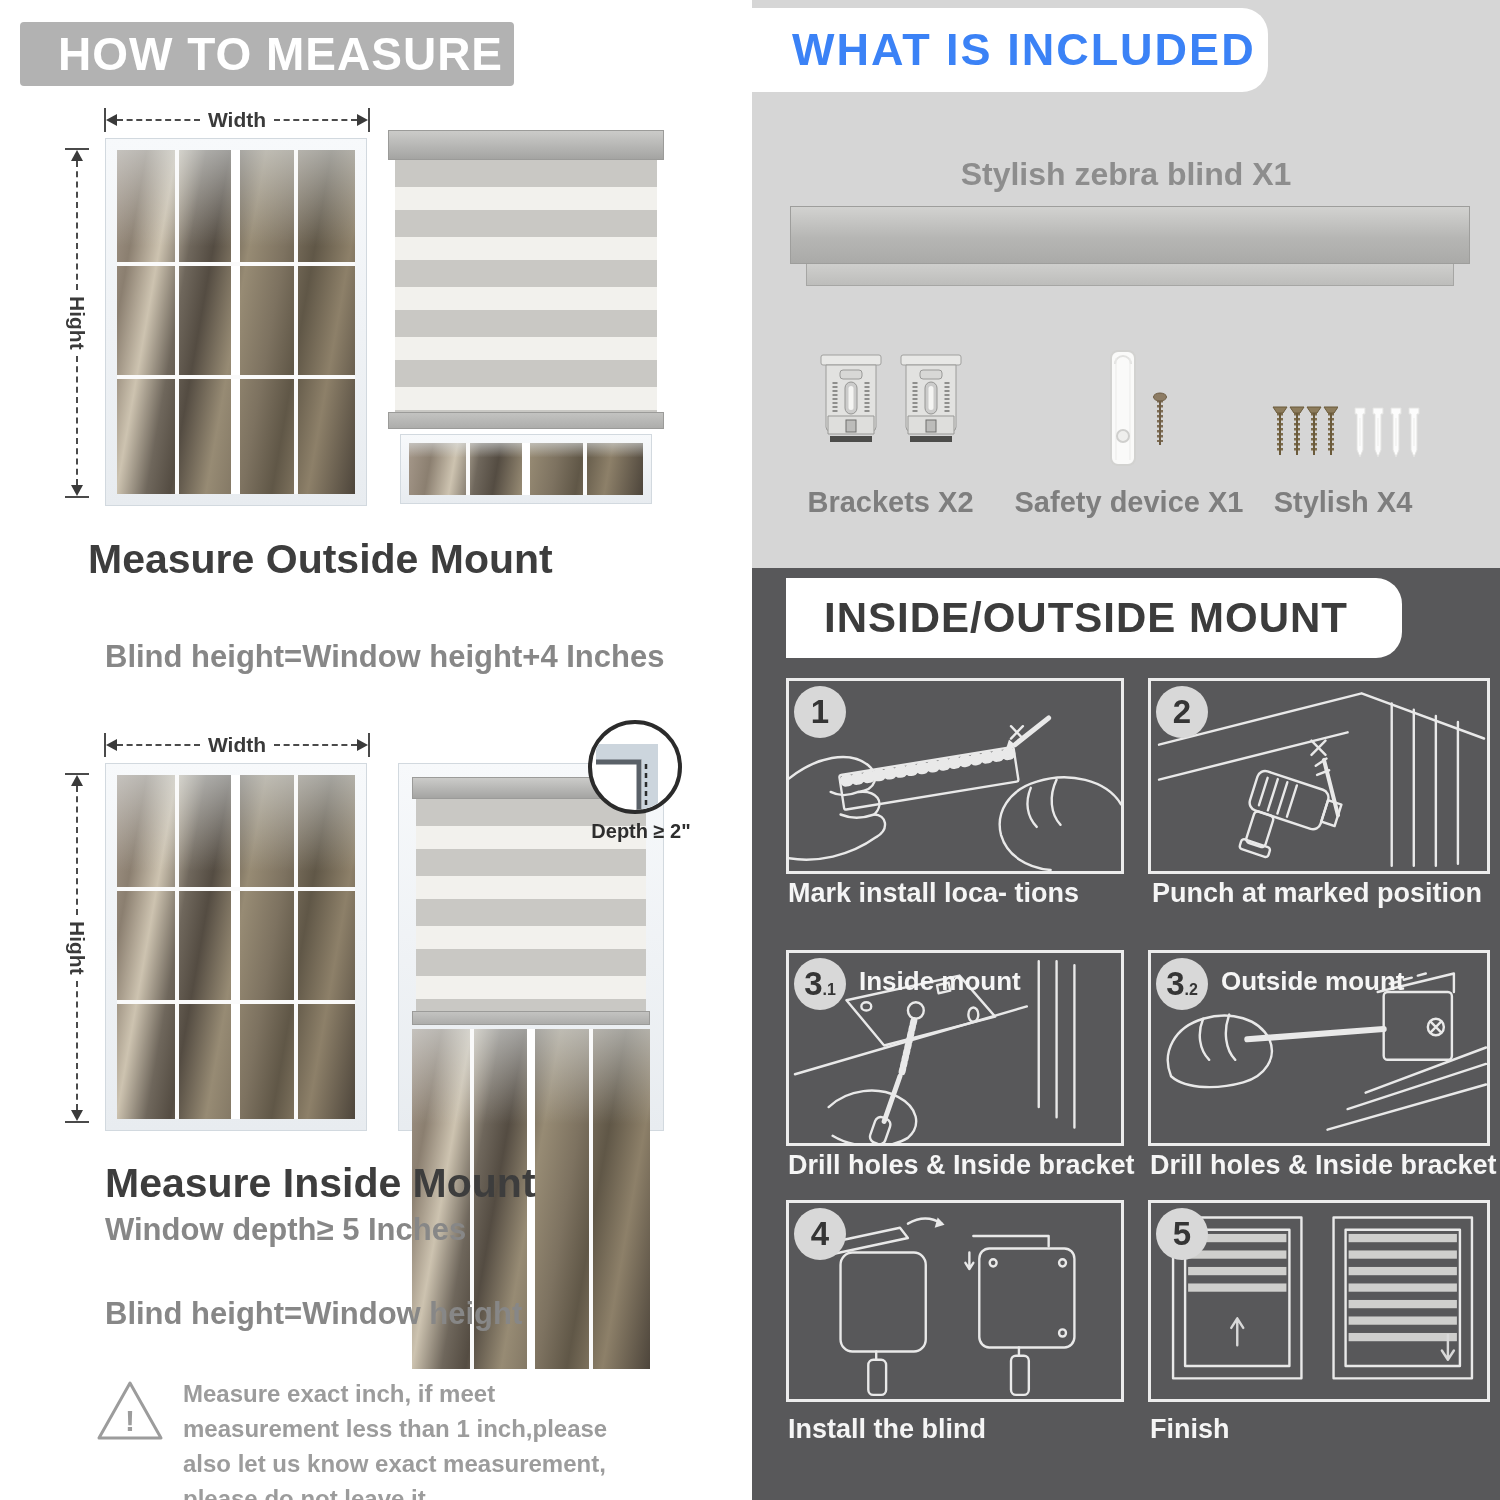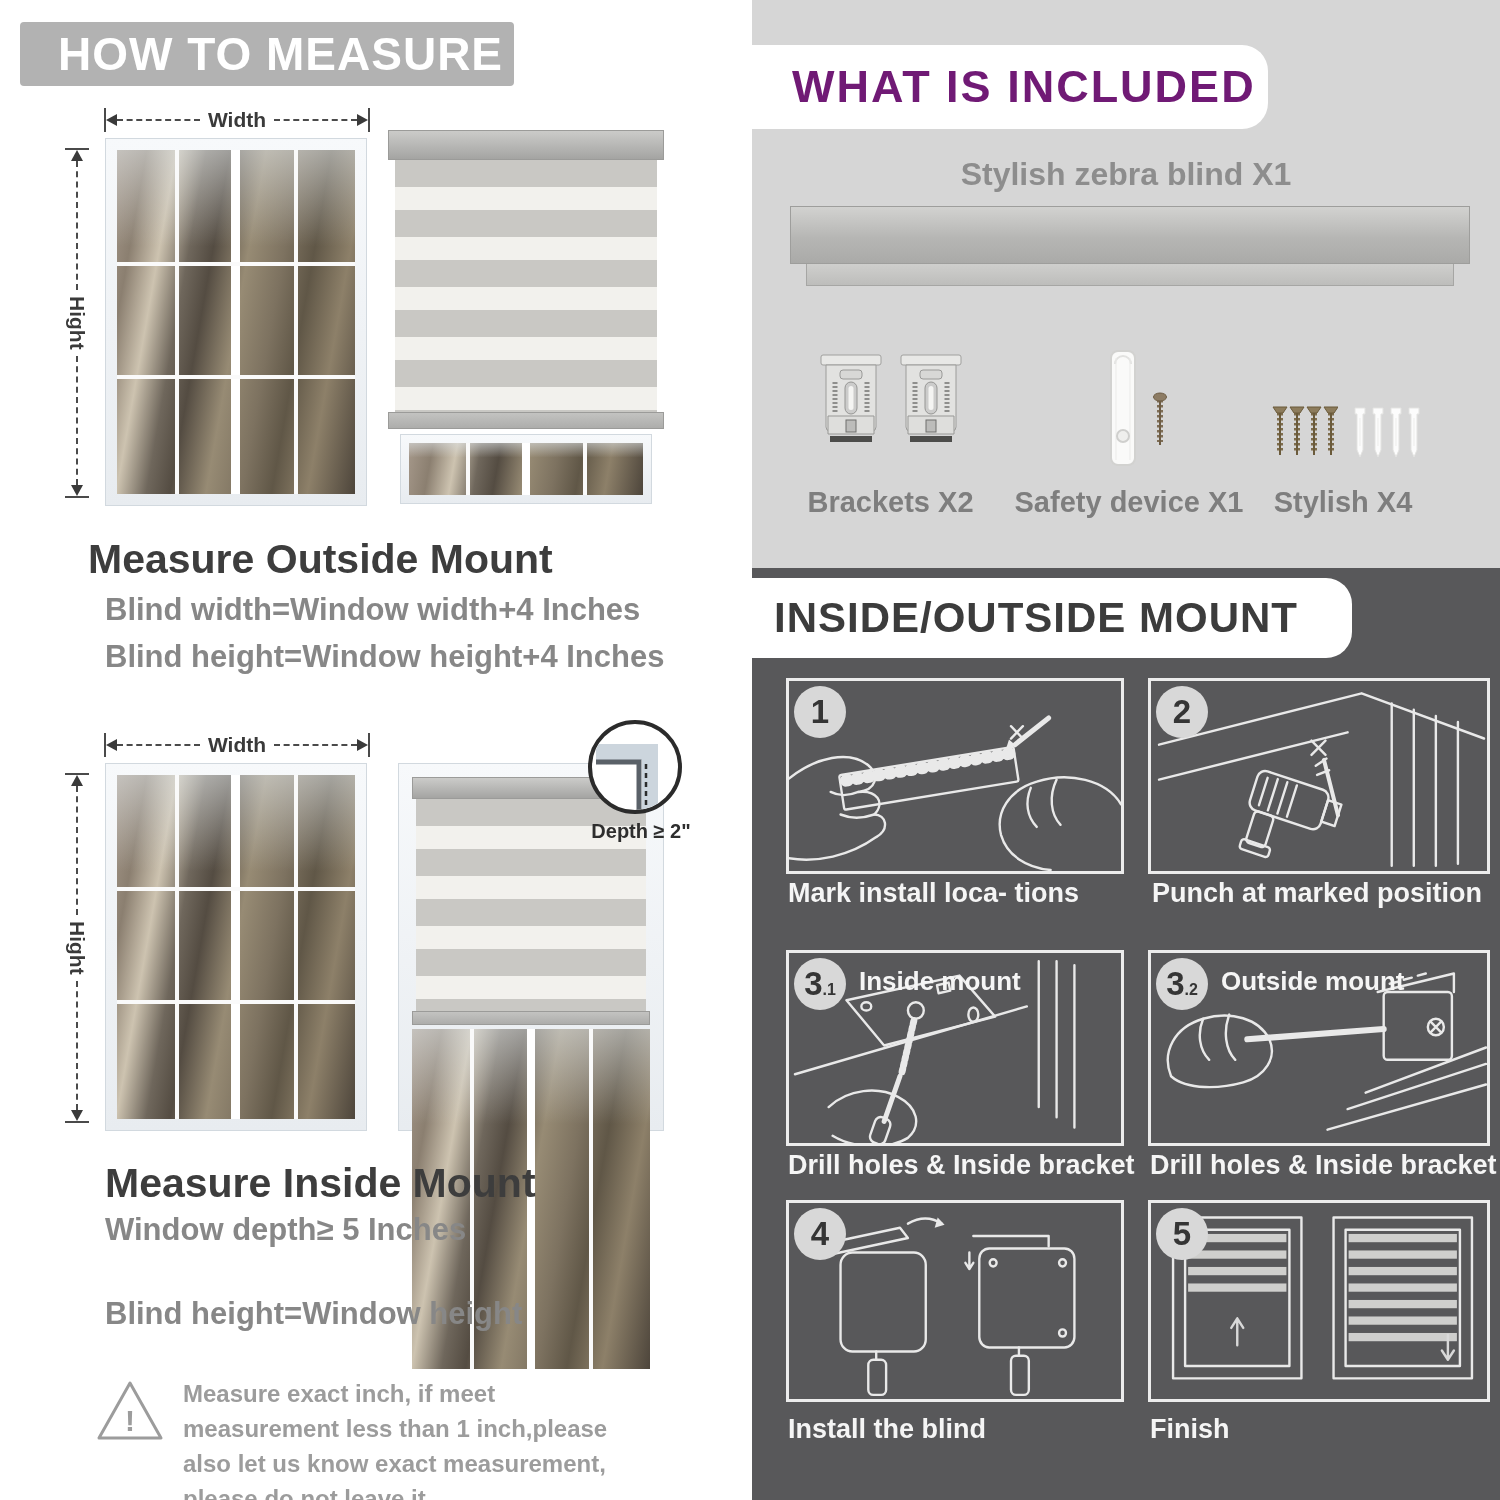--- a/index.html
+++ b/index.html
@@ -5,21 +5,21 @@
   html,body{margin:0;padding:0;background:#fff;font-family:"Liberation Sans",sans-serif;}
   #canvas{position:relative;width:1500px;height:1500px;background:#ffffff;overflow:hidden;}
   .abs{position:absolute;box-sizing:border-box;}
 
   
   .hdr-left{background:#b2b2b2;border-radius:4px;color:#ffffff;font-weight:bold;
             font-size:46px;line-height:64px;padding-left:38px;letter-spacing:1px;}
   .panel-light{background:#d6d6d6;}
   .panel-dark{background:#58585a;}
   .hdr-white{background:#ffffff;border-radius:0 26px 26px 0;font-weight:bold;white-space:nowrap;}
-  .hdr-included{color:#701a75;font-size:45px;line-height:84px;padding-left:40px;letter-spacing:2px;margin-top:37px;}
+  .hdr-included{color:#3b82f6;font-size:45px;line-height:84px;padding-left:40px;letter-spacing:2px;}
   .hdr-mount{color:#3c3c3c;font-size:42px;line-height:80px;padding-left:38px;letter-spacing:1px;}
 
   
   .meas{display:flex;align-items:center;color:#3a3a3a;font-weight:bold;}
   .meas .dash{flex:1;border-top:2px dashed #4a4a4a;height:0;}
   .meas .lbl{padding:0 8px;font-size:21px;white-space:nowrap;}
   .vmeas{display:flex;flex-direction:column;align-items:center;color:#3a3a3a;font-weight:bold;}
   .vmeas .dash{flex:1;border-left:2px dashed #4a4a4a;width:0;}
   .vmeas .lbl{writing-mode:vertical-rl;font-size:21px;padding:6px 0;}
   .tri{width:0;height:0;}
@@ -107,21 +107,20 @@
     <div class="abs win" style="left:12px;top:304px;right:12px;bottom:0;padding:8px;">
       <div class="photo">
         <div class="bar v" style="left:calc(25% - 2px);"></div>
         <div class="bar v mid" style="left:calc(50% - 4px);width:8px;"></div>
         <div class="bar v" style="left:calc(75% - 2px);"></div>
       </div>
     </div>
   </div>
 
   <div class="abs title" style="left:88px;top:536px;">Measure Outside Mount</div>
-  <div class="abs bodyline" style="left:105px;top:592px;">Blind width=Window width+4 Inches</div>
   <div class="abs bodyline" style="left:105px;top:639px;">Blind height=Window height+4 Inches</div>
 
   <div class="abs meas" style="left:104px;top:731px;width:266px;height:28px;">
     <span class="endbar v"></span>
     <span class="tri l"></span>
     <span class="dash"></span>
     <span class="lbl">Width</span>
     <span class="dash"></span>
     <span class="tri r"></span>
     <span class="endbar v"></span>
@@ -269,21 +268,21 @@
     <g transform="translate(54,0)">
         <path d="M3,2 h10 v6 h-2 v36 l-3,7 l-3,-7 v-36 h-2 Z" fill="#ffffff" fill-opacity="0.92" stroke="#e3e3e1"></path>
         <line x1="8" y1="12" x2="8" y2="40" stroke="#ededeb"></line>
       </g>
   </svg>
 
   <div class="abs itemlabel" style="left:798px;top:486px;width:185px;">Brackets X2</div>
   <div class="abs itemlabel" style="left:1014px;top:486px;width:230px;">Safety device X1</div>
   <div class="abs itemlabel" style="left:1268px;top:486px;width:150px;">Stylish X4</div>
 
-  <div class="abs hdr-white hdr-mount" style="left:736px;top:578px;width:616px;height:80px;">INSIDE/OUTSIDE MOUNT</div>
+  <div class="abs hdr-white hdr-mount" style="left:786px;top:578px;width:616px;height:80px;">INSIDE/OUTSIDE MOUNT</div>
 
   <div class="abs" style="left:786px;top:678px;width:338px;height:236px;">
     <div class="step-box" style="left:0;top:0;right:0;height:190px;">
       <svg class="art" width="100%" height="100%" viewBox="0 0 335 185" preserveAspectRatio="none">
         <path d="M-4,98 C28,72 62,68 80,82 C92,92 88,106 70,108 C88,106 98,118 86,130 C98,130 102,144 88,152 C62,170 28,178 -4,172"></path>
         <path d="M70,108 C60,112 50,112 42,108 M86,130 C74,134 62,134 52,130"></path>
         <g transform="rotate(-9 165 92)">
           <rect x="52" y="74" width="178" height="34" rx="2"></rect>
           <line x1="58" y1="80" x2="228" y2="80" stroke-width="12" stroke-dasharray="2,9"></line>
         </g>

